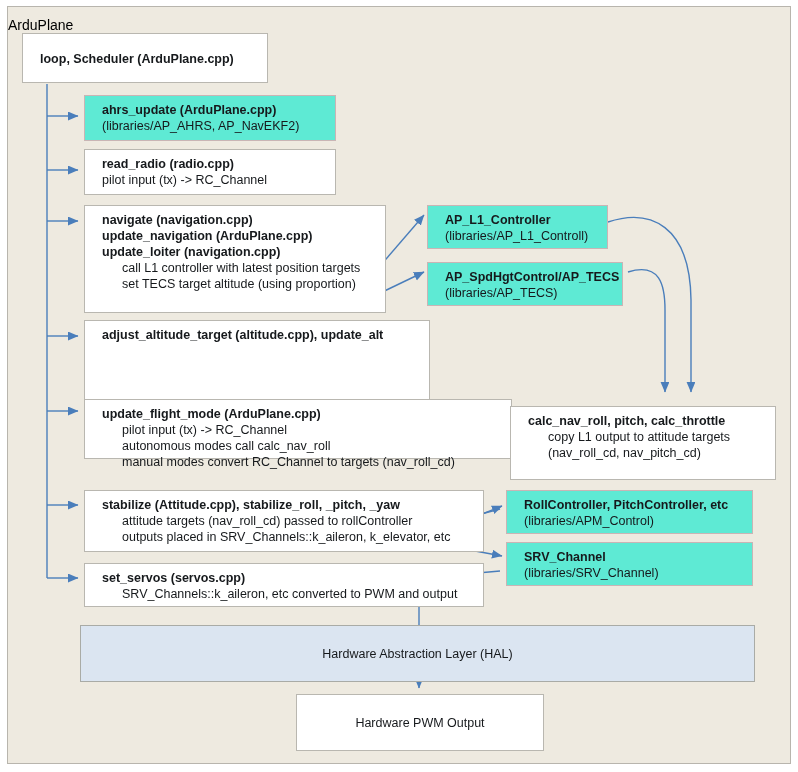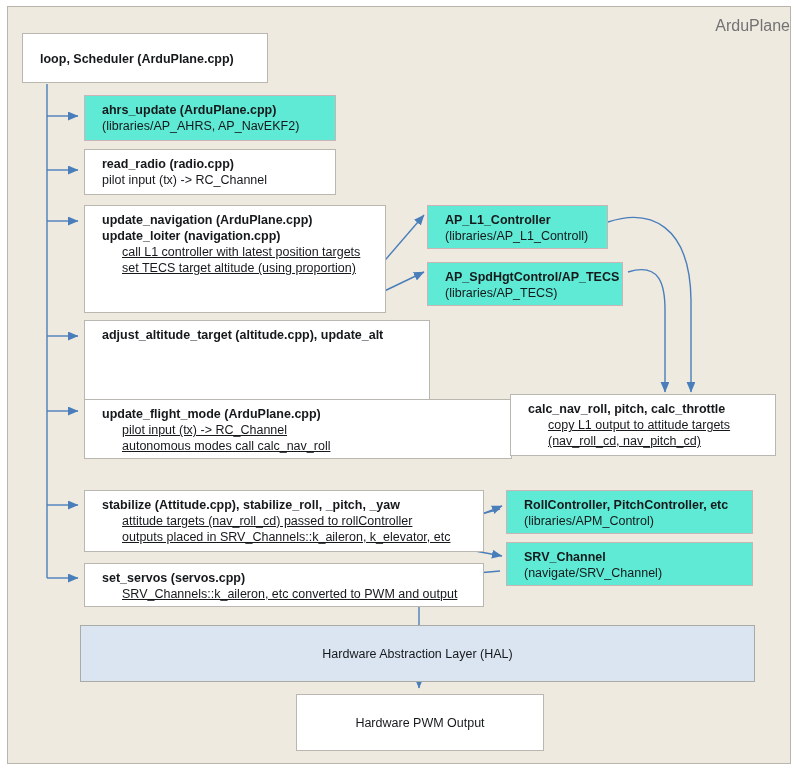--- a/index.html
+++ b/index.html
@@ -14,39 +14,39 @@
   
   .container{
     position:absolute;
     left:7px;top:6px;width:784px;height:758px;
     background:#eeeae0;
     border:1px solid #b8b5ad;
     box-sizing:border-box;
   }
   .container-title{
     position:absolute;left:0;top:10px;width:100%;
-    text-align:right;font-size:16px;color:#737373;
+    text-align:left;font-size:14px;color:#000000;
   }
 
   
   .box{
     position:absolute;
     box-sizing:border-box;
     border:1px solid #b9b7b0;
     background:#ffffff;
     padding:6px 9px 4px 17px;
     font-size:12.5px;
     line-height:16px;
     color:#16191c;
   }
   .box.pink{background:#5eead4;border:1px solid #c9b5b5;}
   .box.blue{background:#dbe5f1;border:1px solid #a9aba6;}
   .box .ttl{font-weight:bold;white-space:nowrap;}
   .box .sub{white-space:nowrap;}
-  .box .ind{padding-left:20px;white-space:nowrap;text-decoration:underline;}
+  .box .ind{padding-left:20px;white-space:nowrap;}
   .box.center{
     display:flex;align-items:center;justify-content:center;
     text-align:center;font-size:12.5px;padding:0;
   }
   .box.center .ttl{font-weight:normal;}
 
   svg.wires{position:absolute;left:0;top:0;width:798px;height:772px;pointer-events:none;}
   .wire{fill:none;stroke:#4a7ebb;stroke-width:1.4px;}
   .wirehead{fill:#4a7ebb;}
 </style>
@@ -105,20 +105,21 @@
     <div class="ttl">ahrs_update (ArduPlane.cpp)</div>
     <div class="sub">(libraries/AP_AHRS, AP_NavEKF2)</div>
   </div>
 
   <div class="box" style="left:84px;top:149px;width:252px;height:46px;">
     <div class="ttl">read_radio (radio.cpp)</div>
     <div class="sub">pilot input (tx) -&gt; RC_Channel</div>
   </div>
 
   <div class="box" style="left:84px;top:205px;width:302px;height:108px;">
+    <div class="ttl">navigate (navigation.cpp)</div>
     <div class="ttl">update_navigation (ArduPlane.cpp)</div>
     <div class="ttl">update_loiter (navigation.cpp)</div>
     <div class="ind">call L1 controller with latest position targets</div>
     <div class="ind">set TECS target altitude (using proportion)</div>
   </div>
 
   <div class="box pink" style="left:427px;top:205px;width:181px;height:44px;">
     <div class="ttl">AP_L1_Controller</div>
     <div class="sub">(libraries/AP_L1_Controll)</div>
   </div>
@@ -129,42 +130,43 @@
   </div>
 
   <div class="box" style="left:84px;top:320px;width:346px;height:82px;">
     <div class="ttl">adjust_altitude_target (altitude.cpp), update_alt</div>
   </div>
 
   <div class="box" style="left:84px;top:399px;width:428px;height:60px;">
     <div class="ttl">update_flight_mode (ArduPlane.cpp)</div>
     <div class="ind">pilot input (tx) -&gt; RC_Channel</div>
     <div class="ind">autonomous modes call calc_nav_roll</div>
+    <div class="ind">manual modes convert RC_Channel to targets (nav_roll_cd)</div>
   </div>
 
-  <div class="box" style="left:510px;top:394px;width:266px;height:62px;">
+  <div class="box" style="left:510px;top:406px;width:266px;height:74px;">
     <div class="ttl">calc_nav_roll, pitch, calc_throttle</div>
     <div class="ind">copy L1 output to attitude targets</div>
     <div class="ind">(nav_roll_cd, nav_pitch_cd)</div>
   </div>
 
   <div class="box" style="left:84px;top:490px;width:400px;height:62px;">
     <div class="ttl">stabilize (Attitude.cpp), stabilize_roll, _pitch, _yaw</div>
     <div class="ind">attitude targets (nav_roll_cd) passed to rollController</div>
     <div class="ind">outputs placed in SRV_Channels::k_aileron, k_elevator, etc</div>
   </div>
 
   <div class="box pink" style="left:506px;top:490px;width:247px;height:44px;">
     <div class="ttl">RollController, PitchController, etc</div>
     <div class="sub">(libraries/APM_Control)</div>
   </div>
 
   <div class="box pink" style="left:506px;top:542px;width:247px;height:44px;">
     <div class="ttl">SRV_Channel</div>
-    <div class="sub">(navigate/SRV_Channel)</div>
+    <div class="sub">(libraries/SRV_Channel)</div>
   </div>
 
   <div class="box" style="left:84px;top:563px;width:400px;height:44px;">
     <div class="ttl">set_servos (servos.cpp)</div>
     <div class="ind">SRV_Channels::k_aileron, etc converted to PWM and output</div>
   </div>
 
   <div class="box blue center" style="left:80px;top:625px;width:675px;height:57px;">
     <div class="ttl">Hardware Abstraction Layer (HAL)</div>
   </div>

